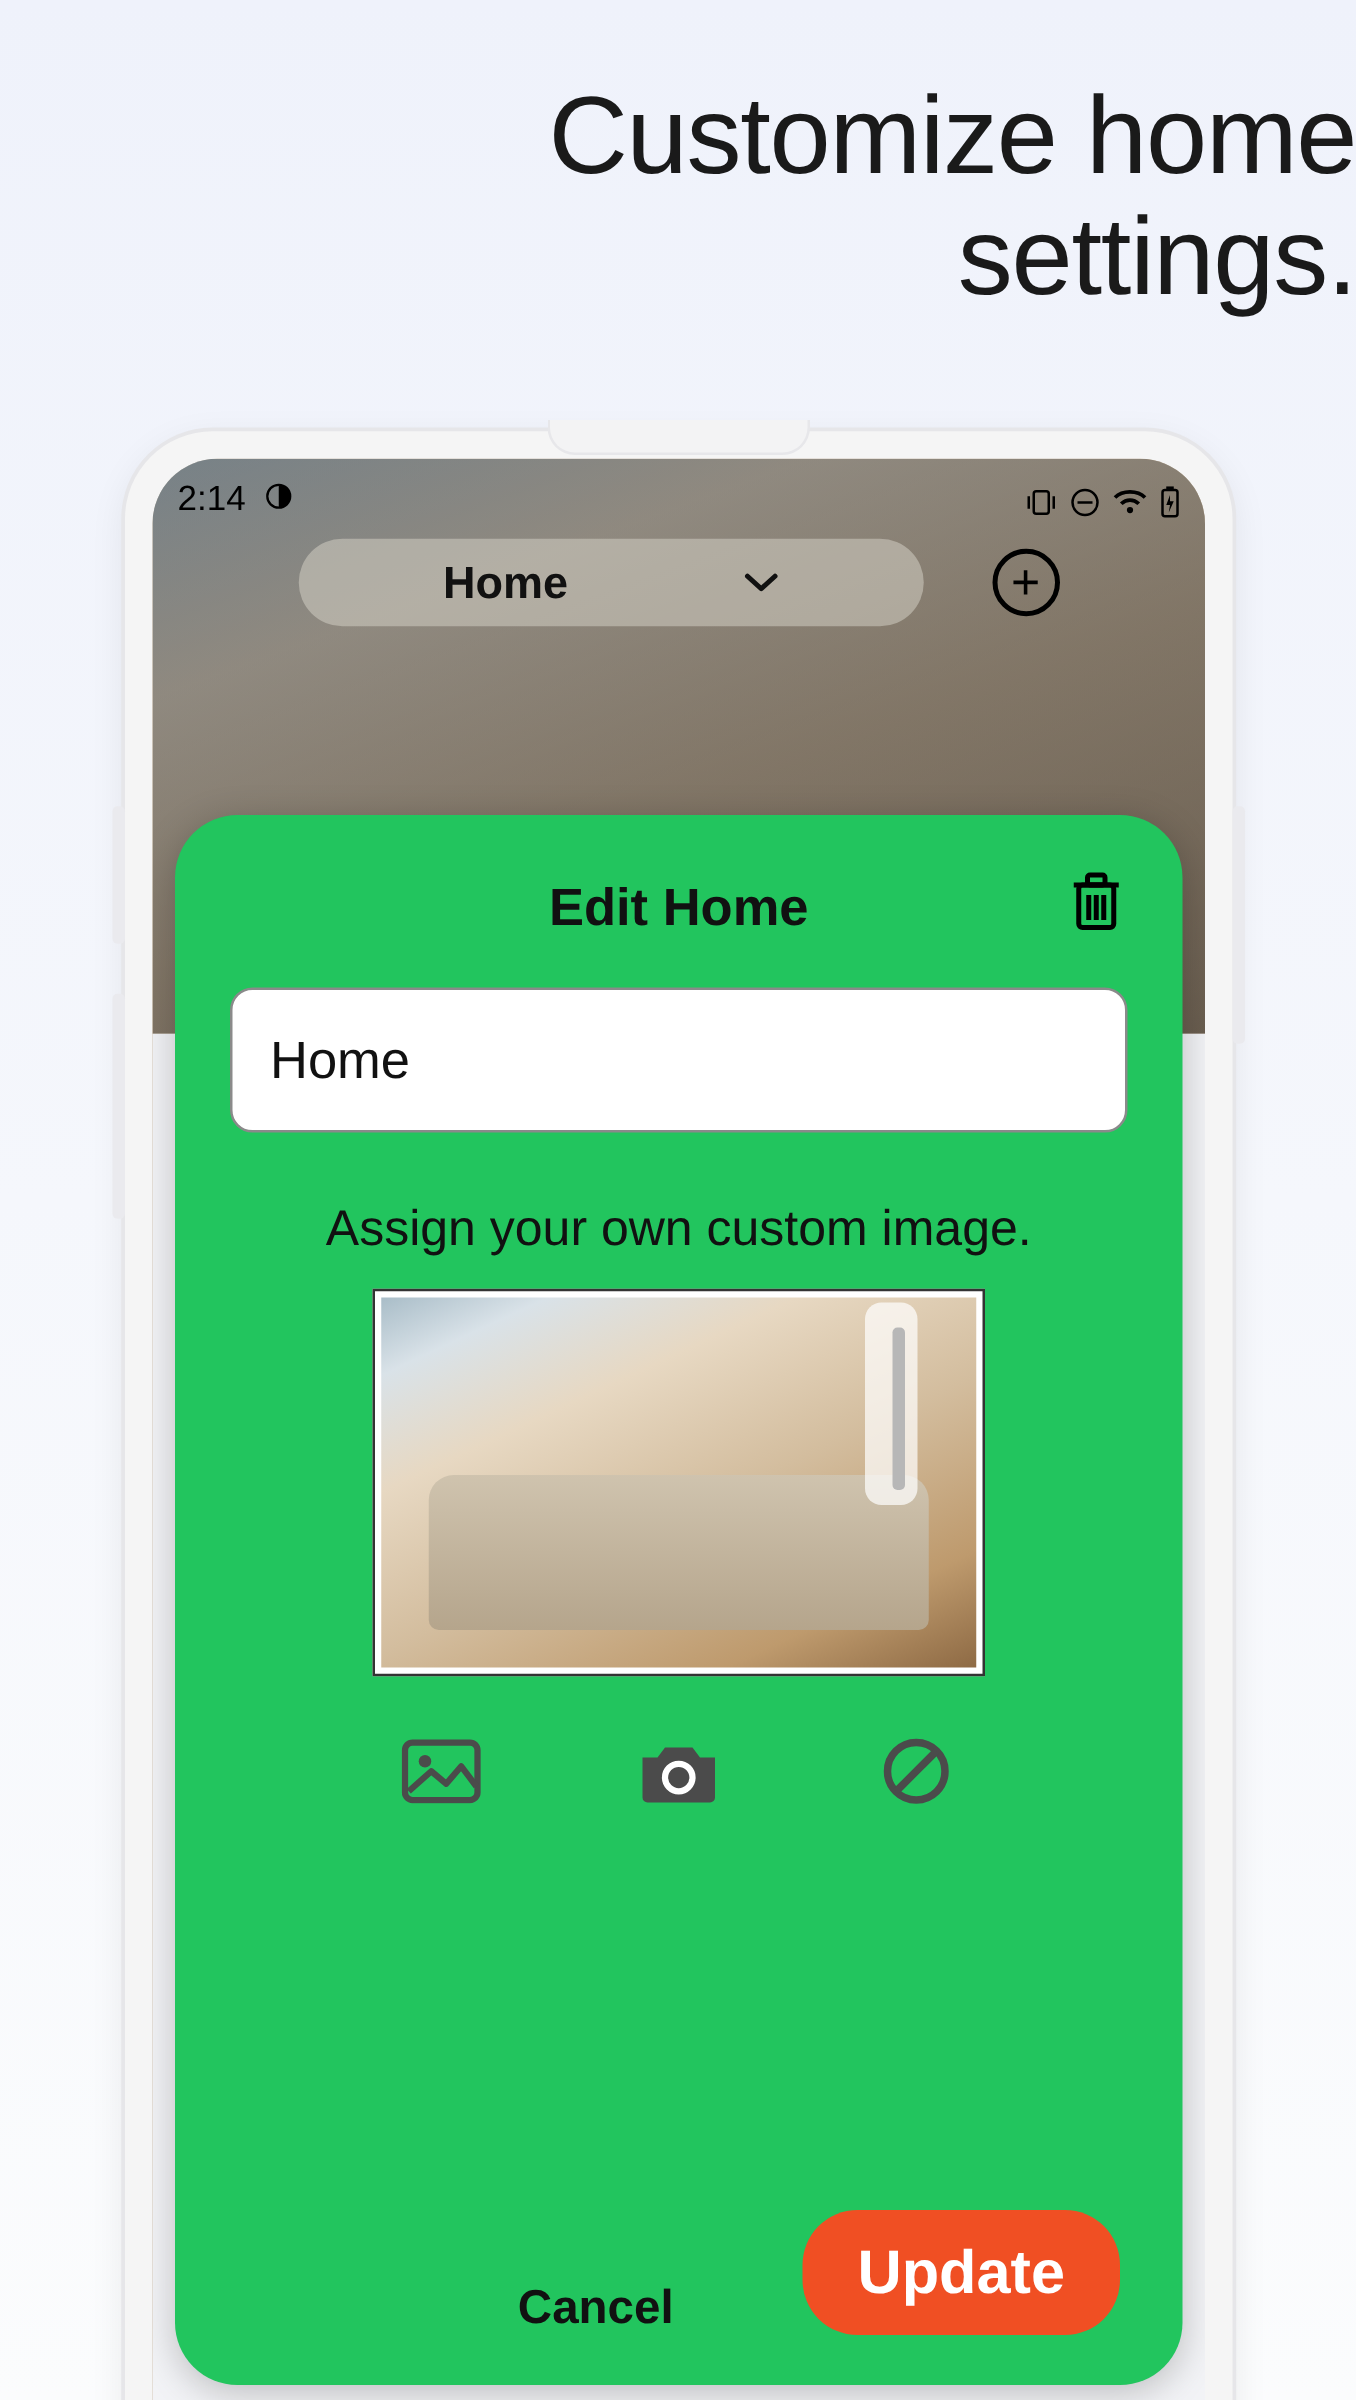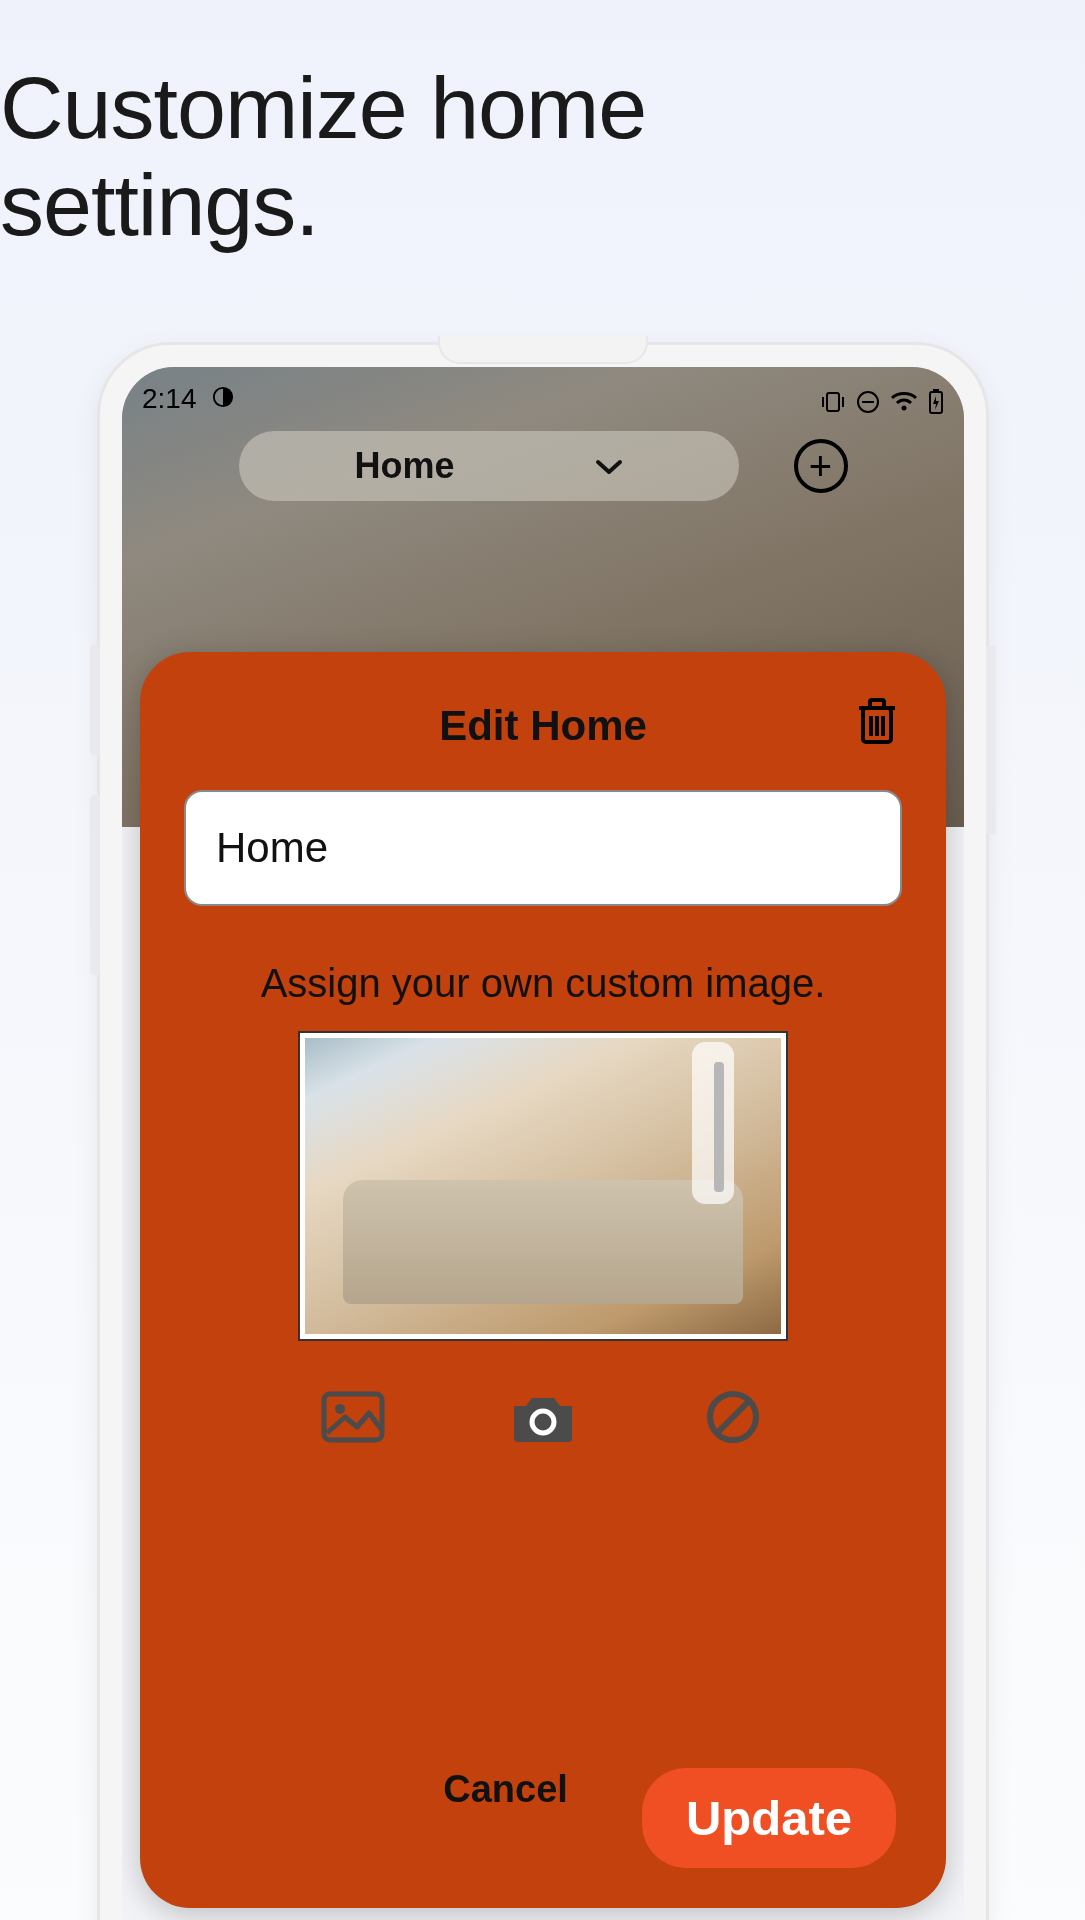--- a/index.html
+++ b/index.html
@@ -11,21 +11,21 @@
     font-family: -apple-system, "Helvetica Neue", Arial, sans-serif;
     overflow: hidden;
     position: relative;
   }
 
   
   .headline {
     position: absolute;
     top: 60px;
     left: 0; right: 0;
-    text-align: left;
+    text-align: right;
     font-size: 88px;
     line-height: 1.1;
     color: #1a1a1a;
     font-weight: 400;
     letter-spacing: -1px;
   }
 
   
   .device {
     position: absolute;
@@ -133,21 +133,21 @@
     font-size: 40px; font-weight: 400;
     line-height: 1;
   }
 
   
   .modal {
     position: absolute;
     left: 18px; right: 18px;
     top: 285px;
     bottom: 115px;
-    background: #c2410c;
+    background: #22c55e;
     border-radius: 50px;
     box-shadow: 0 6px 30px rgba(0,0,0,0.22);
     padding: 50px 44px 40px;
     z-index: 10;
     display:flex;
     flex-direction:column;
   }
   .modal-header {
     position: relative;
     display:flex;
@@ -235,22 +235,22 @@
   .tool-btn {
     width: 70px; height: 60px;
     display:flex; align-items:center; justify-content:center;
     color:#4b4b4b;
   }
 
   .modal-footer {
     margin-top: auto;
     display:flex;
     justify-content:flex-end;
-    align-items:flex-start;
-    gap: 74px;
+    align-items:flex-end;
+    gap: 103px;
     padding-right: 6px;
   }
   .cancel-btn {
     font-size: 38px;
     font-weight: 700;
     color:#111;
     background:none; border:none;
   }
   .update-btn {
     background:#f04f23;

